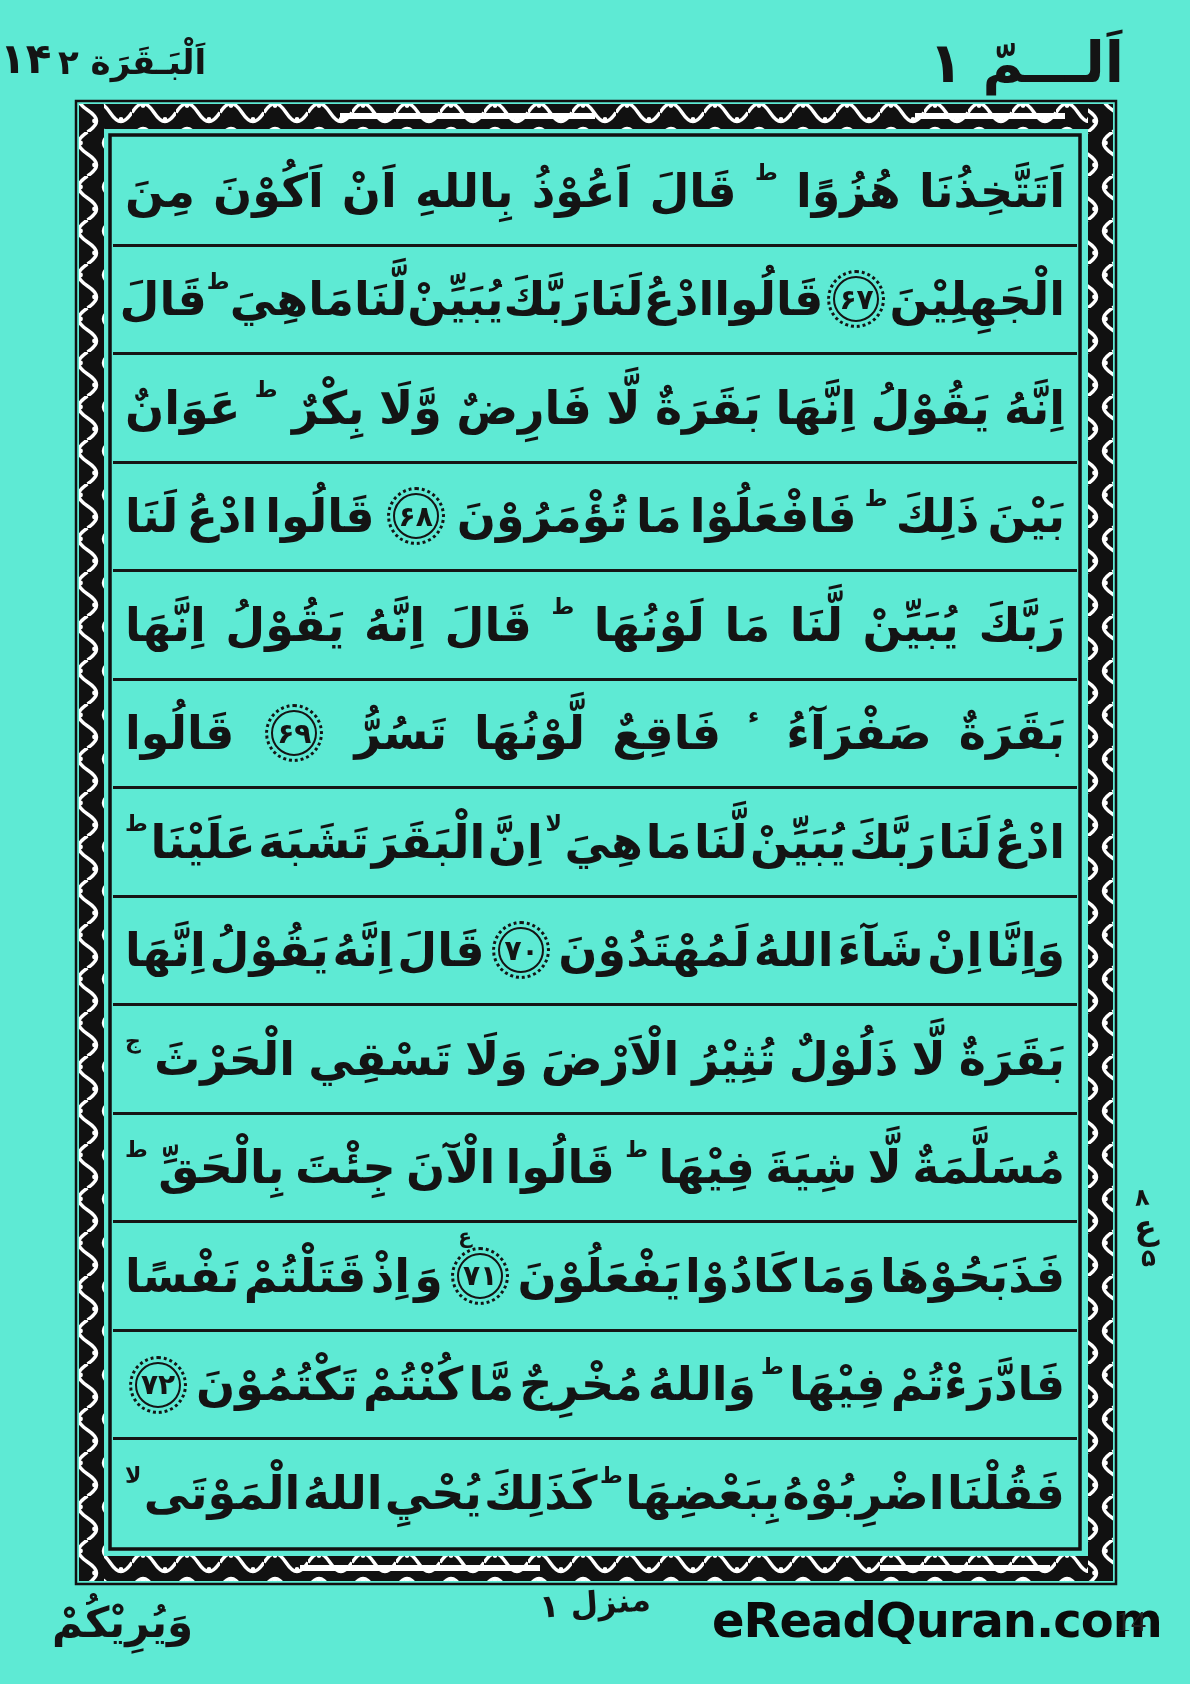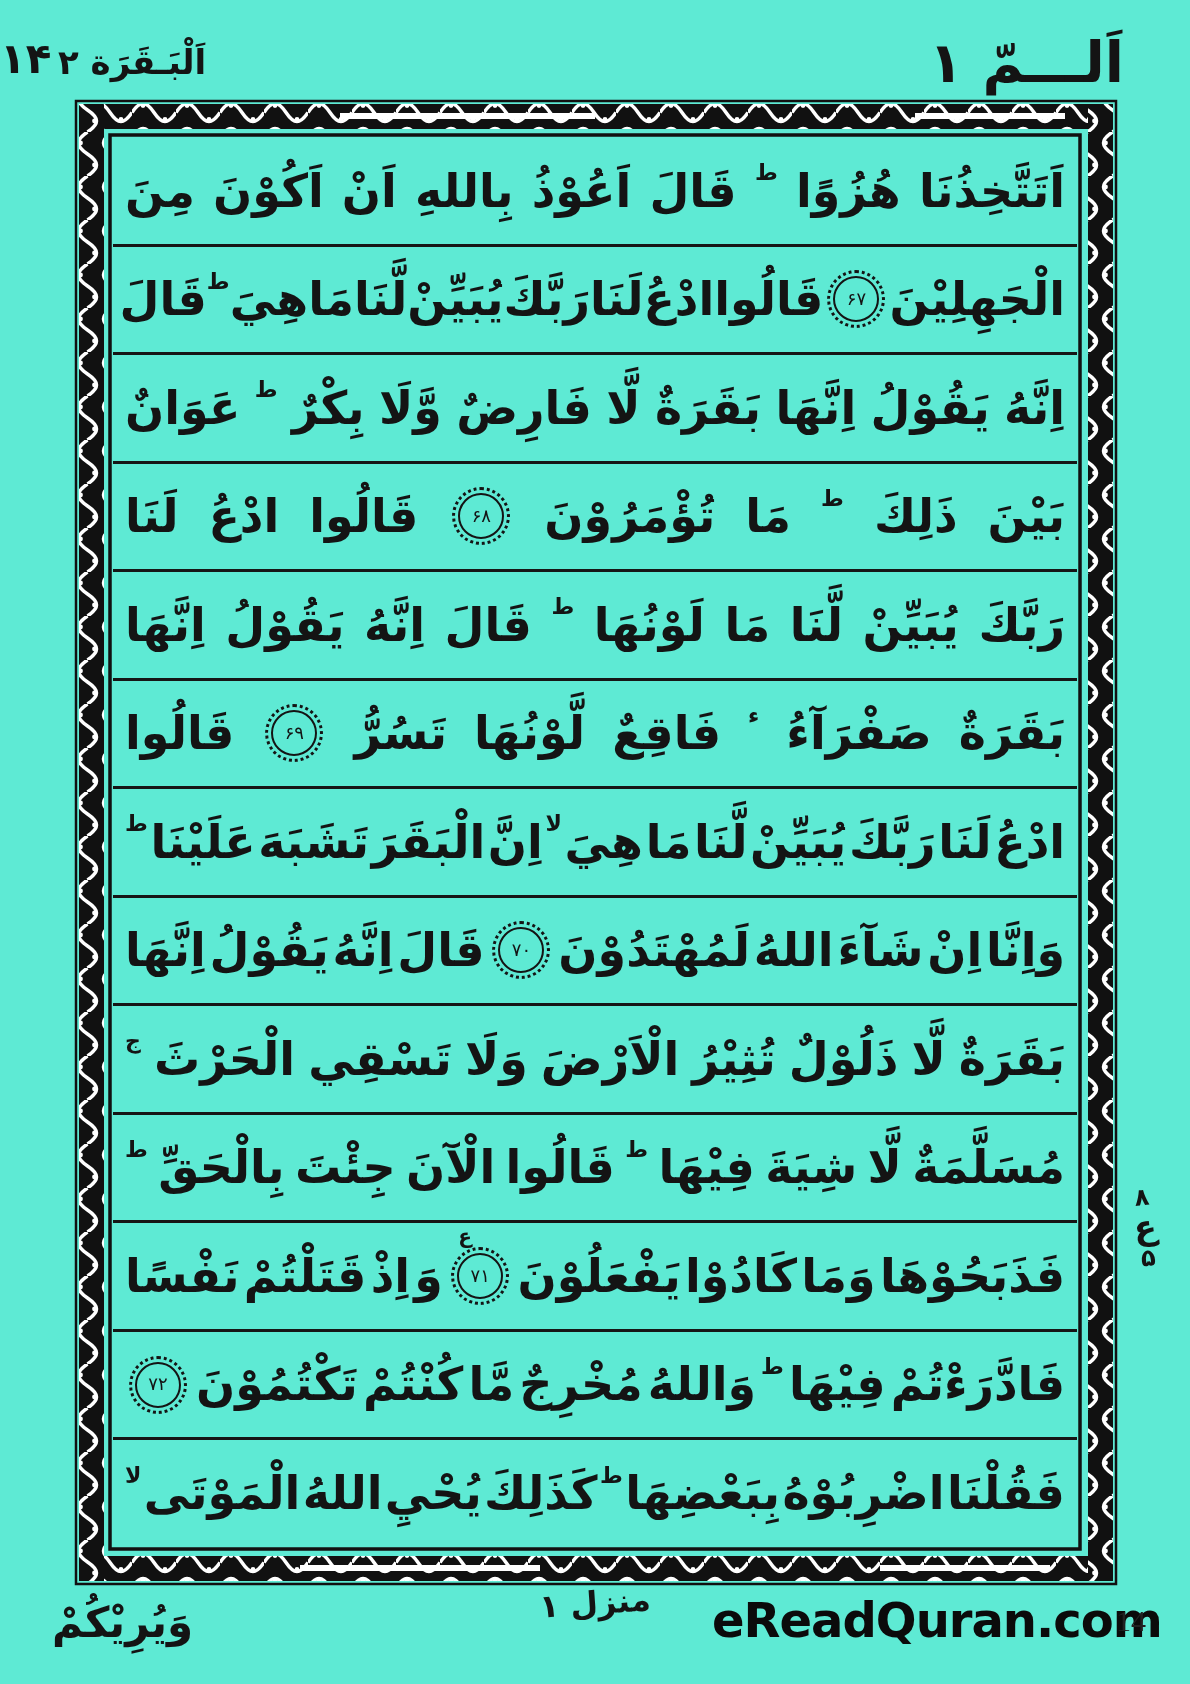--- a/index.html
+++ b/index.html
@@ -50,21 +50,21 @@
   .rosette{
     position:relative;flex:0 0 auto;
     width:52px;height:52px;border:3px dotted #141414;border-radius:50%;
     display:flex;align-items:center;justify-content:center;
     margin:0 4px;
   }
   .rosette::before{
     content:"";position:absolute;inset:3px;
     border:2.5px solid #141414;border-radius:50%;
   }
-  .rosette b{font-size:18px;font-weight:400;position:relative;z-index:1;}
+  .rosette b{font-size:28px;font-weight:700;position:relative;z-index:1;}
   .rosette .mk{
     position:absolute;top:-24px;left:4px;font-size:20px;font-weight:700;
   }
   
   .ruku{
     position:absolute;right:22px;top:1185px;width:46px;
     display:flex;flex-direction:column;align-items:center;
     font-weight:700;transform:rotate(-6deg);direction:rtl;
   }
   .ruku .n{font-size:24px;line-height:1;}
@@ -168,20 +168,21 @@
         <span class="w">فَارِضٌ</span>
         <span class="w">وَّلَا</span>
         <span class="w">بِكْرٌ</span>
         <span class="pm">ط</span>
         <span class="w">عَوَانٌ</span>
       </div>
       <div class="qline">
         <span class="w">بَيْنَ</span>
         <span class="w">ذَلِكَ</span>
         <span class="pm">ط</span>
+        <span class="w">فَافْعَلُوْا</span>
         <span class="w">مَا</span>
         <span class="w">تُؤْمَرُوْنَ</span>
         <span class="rosette">
           <b>۶۸</b>
         </span>
         <span class="w">قَالُوا</span>
         <span class="w">ادْعُ</span>
         <span class="w">لَنَا</span>
       </div>
       <div class="qline">

